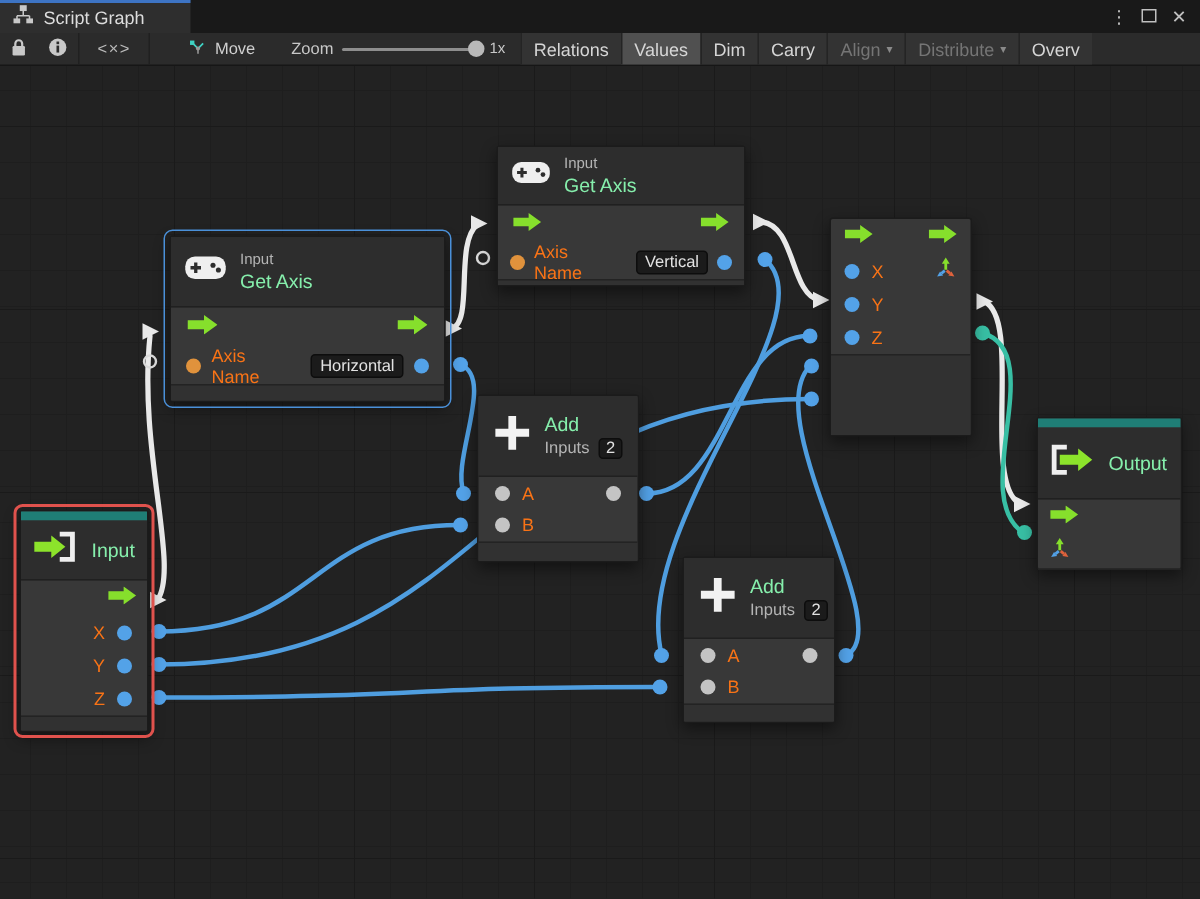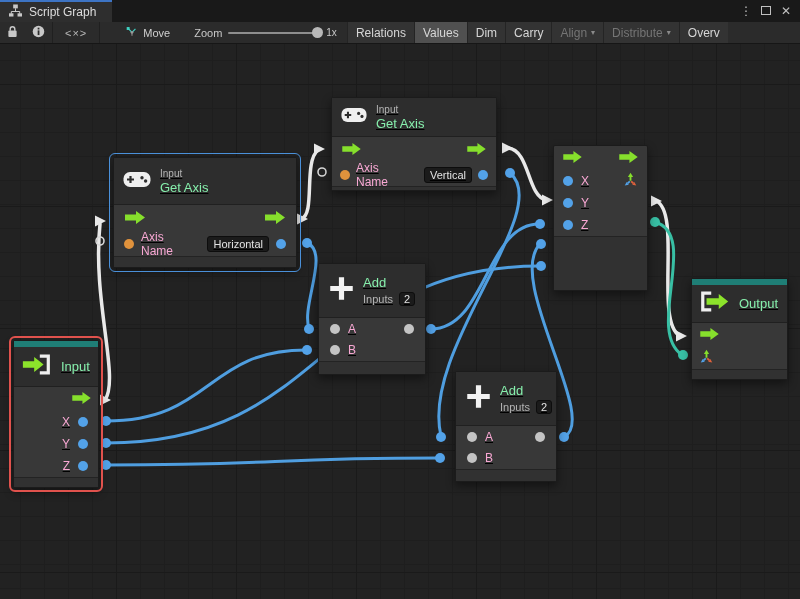--- a/index.html
+++ b/index.html
@@ -14,21 +14,21 @@
       linear-gradient(#1a1a1a 1px,transparent 1px),
       linear-gradient(90deg,#1e1e1e 1px,transparent 1px),
       linear-gradient(#1e1e1e 1px,transparent 1px);
     background-size:120px 100%, 100% 122px, 24px 100%, 100% 24px;
     background-position:116px 0, 0 84px, 20px 0, 0 12px; }
   #wire-layer { position:absolute; left:0; top:0; z-index:1; }
 
   
   #tabbar { position:absolute; left:0; top:0; width:800px; height:22px; background:#191919;
     z-index:10; display:flex; align-items:stretch; }
-  .tab { width:112px; background:#2e2e2e; border-top:2px solid #3d74c4;
+  .tab { width:127px; background:#2e2e2e; border-top:2px solid #3d74c4;
     display:flex; align-items:center; gap:6px; padding:0 8px; }
   .tab-label { font-size:12px; color:#dddddd; white-space:nowrap; }
   .win-controls { margin-left:auto; display:flex; align-items:center; gap:4px; padding-right:6px; }
   .win-btn { color:#c0c0c0; font-size:12px; width:16px; text-align:center; cursor:default; }
   .maxi { width:10px; height:9px; border:1.5px solid #c0c0c0; display:inline-block; }
 
   #toolbar { position:absolute; left:0; top:22px; width:800px; height:22px; background:#2b2b2b;
     border-bottom:1px solid #161616; z-index:10; display:flex; align-items:center; font-size:11px;
     color:#c8c8c8; overflow:hidden; }
   .tb-btn { height:22px; display:flex; align-items:center; padding:0 7px; gap:4px; }
@@ -42,33 +42,33 @@
   .zoom-x { font-size:10px; color:#c8c8c8; }
   #right-buttons { display:flex; align-items:stretch; margin-left:10px; height:22px; }
   .rb { display:flex; align-items:center; padding:0 8px; background:#333333; color:#d6d6d6;
     font-size:12px; border-left:1px solid #242424; white-space:nowrap; gap:4px; }
   .rb.active { background:#505050; }
   .rb.disabled { color:#757575; }
   .rb .dd { font-size:8px; color:#8a8a8a; }
 
   
   .node { position:absolute; z-index:2; background:#383838; border:1px solid #1b1b1b;
-    border-radius:2px; box-shadow:0 4px 10px rgba(0,0,0,.45); display:flex; flex-direction:column;text-decoration:underline; }
+    border-radius:2px; box-shadow:0 4px 10px rgba(0,0,0,.45); display:flex; flex-direction:column; }
   .node.sel-blue { outline:1.5px solid #4a90d9; outline-offset:3px; }
   .node.sel-red  { outline:2px solid #e0524d; outline-offset:2px; }
   .accent { height:6px; background:#1f7e76; flex:none; }
   .n-header { background:#2d2d2d; display:flex; align-items:center; gap:9px; padding:0 9px;
     flex:none; border-bottom:1px solid #202020; }
   .n-cat { font-size:10px; color:#b4b4b4; line-height:13px; }
   .n-title { font-size:13px; color:#86efac; line-height:15px; white-space:nowrap; }
   .n-row { display:flex; align-items:center; flex:none; }
   .n-footer { background:#313131; border-top:1px solid #232323; flex:1; }
   .dot { width:10px; height:10px; border-radius:50%; flex:none; }
   .dot.blue { background:#53a2e8; } .dot.orange { background:#e0923c; } .dot.gray { background:#c4c4c4; }
-  .plabel { font-size:12px; color:#f9a8d4; }
+  .plabel { font-size:12px; color:#f97316; }
   .field { background:#1b1b1b; border:1px solid #0d0d0d; border-radius:3px; color:#e2e2e2;
     font-size:11px; padding:1px 5px; white-space:nowrap; }
   .spacer { flex:1; }
   .hdr-col { display:flex; flex-direction:column; justify-content:center; }
   .inputs-line { display:flex; align-items:flex-end; gap:6px; }
 </style>
 </head>
 <body>
 
 <div id="stage">
@@ -308,21 +308,21 @@
       </div>
       <div class="n-row" style="height:22px; padding:0 10px; justify-content:flex-end; gap:8px;">
         <span class="plabel">Z</span>
         <span class="dot blue"></span>
       </div>
       <div class="n-footer"></div>
     </div>
 
     <div class="node" style="left:691px; top:278px; width:97px; height:102px;">
       <div class="accent"></div>
-      <div class="n-header" style="height:38px; gap:8px; padding:0 7px;text-align:center;">
+      <div class="n-header" style="height:48px; gap:8px; padding:0 7px;text-align:center;">
         <span>
           <svg width="32" height="23" viewBox="0 0 34 24">
               <path d="M13 3H4v18h9" fill="none" stroke="#efefef" stroke-width="3.4"></path>
               <path d="M8 8.5h13V4l10 8-10 8v-4.5H8z" fill="#8ce32b"></path>
             </svg>
         </span>
         <span class="n-title">Output</span>
       </div>
       <div class="n-row" style="height:24px; padding:0 8px;">
         <span>

